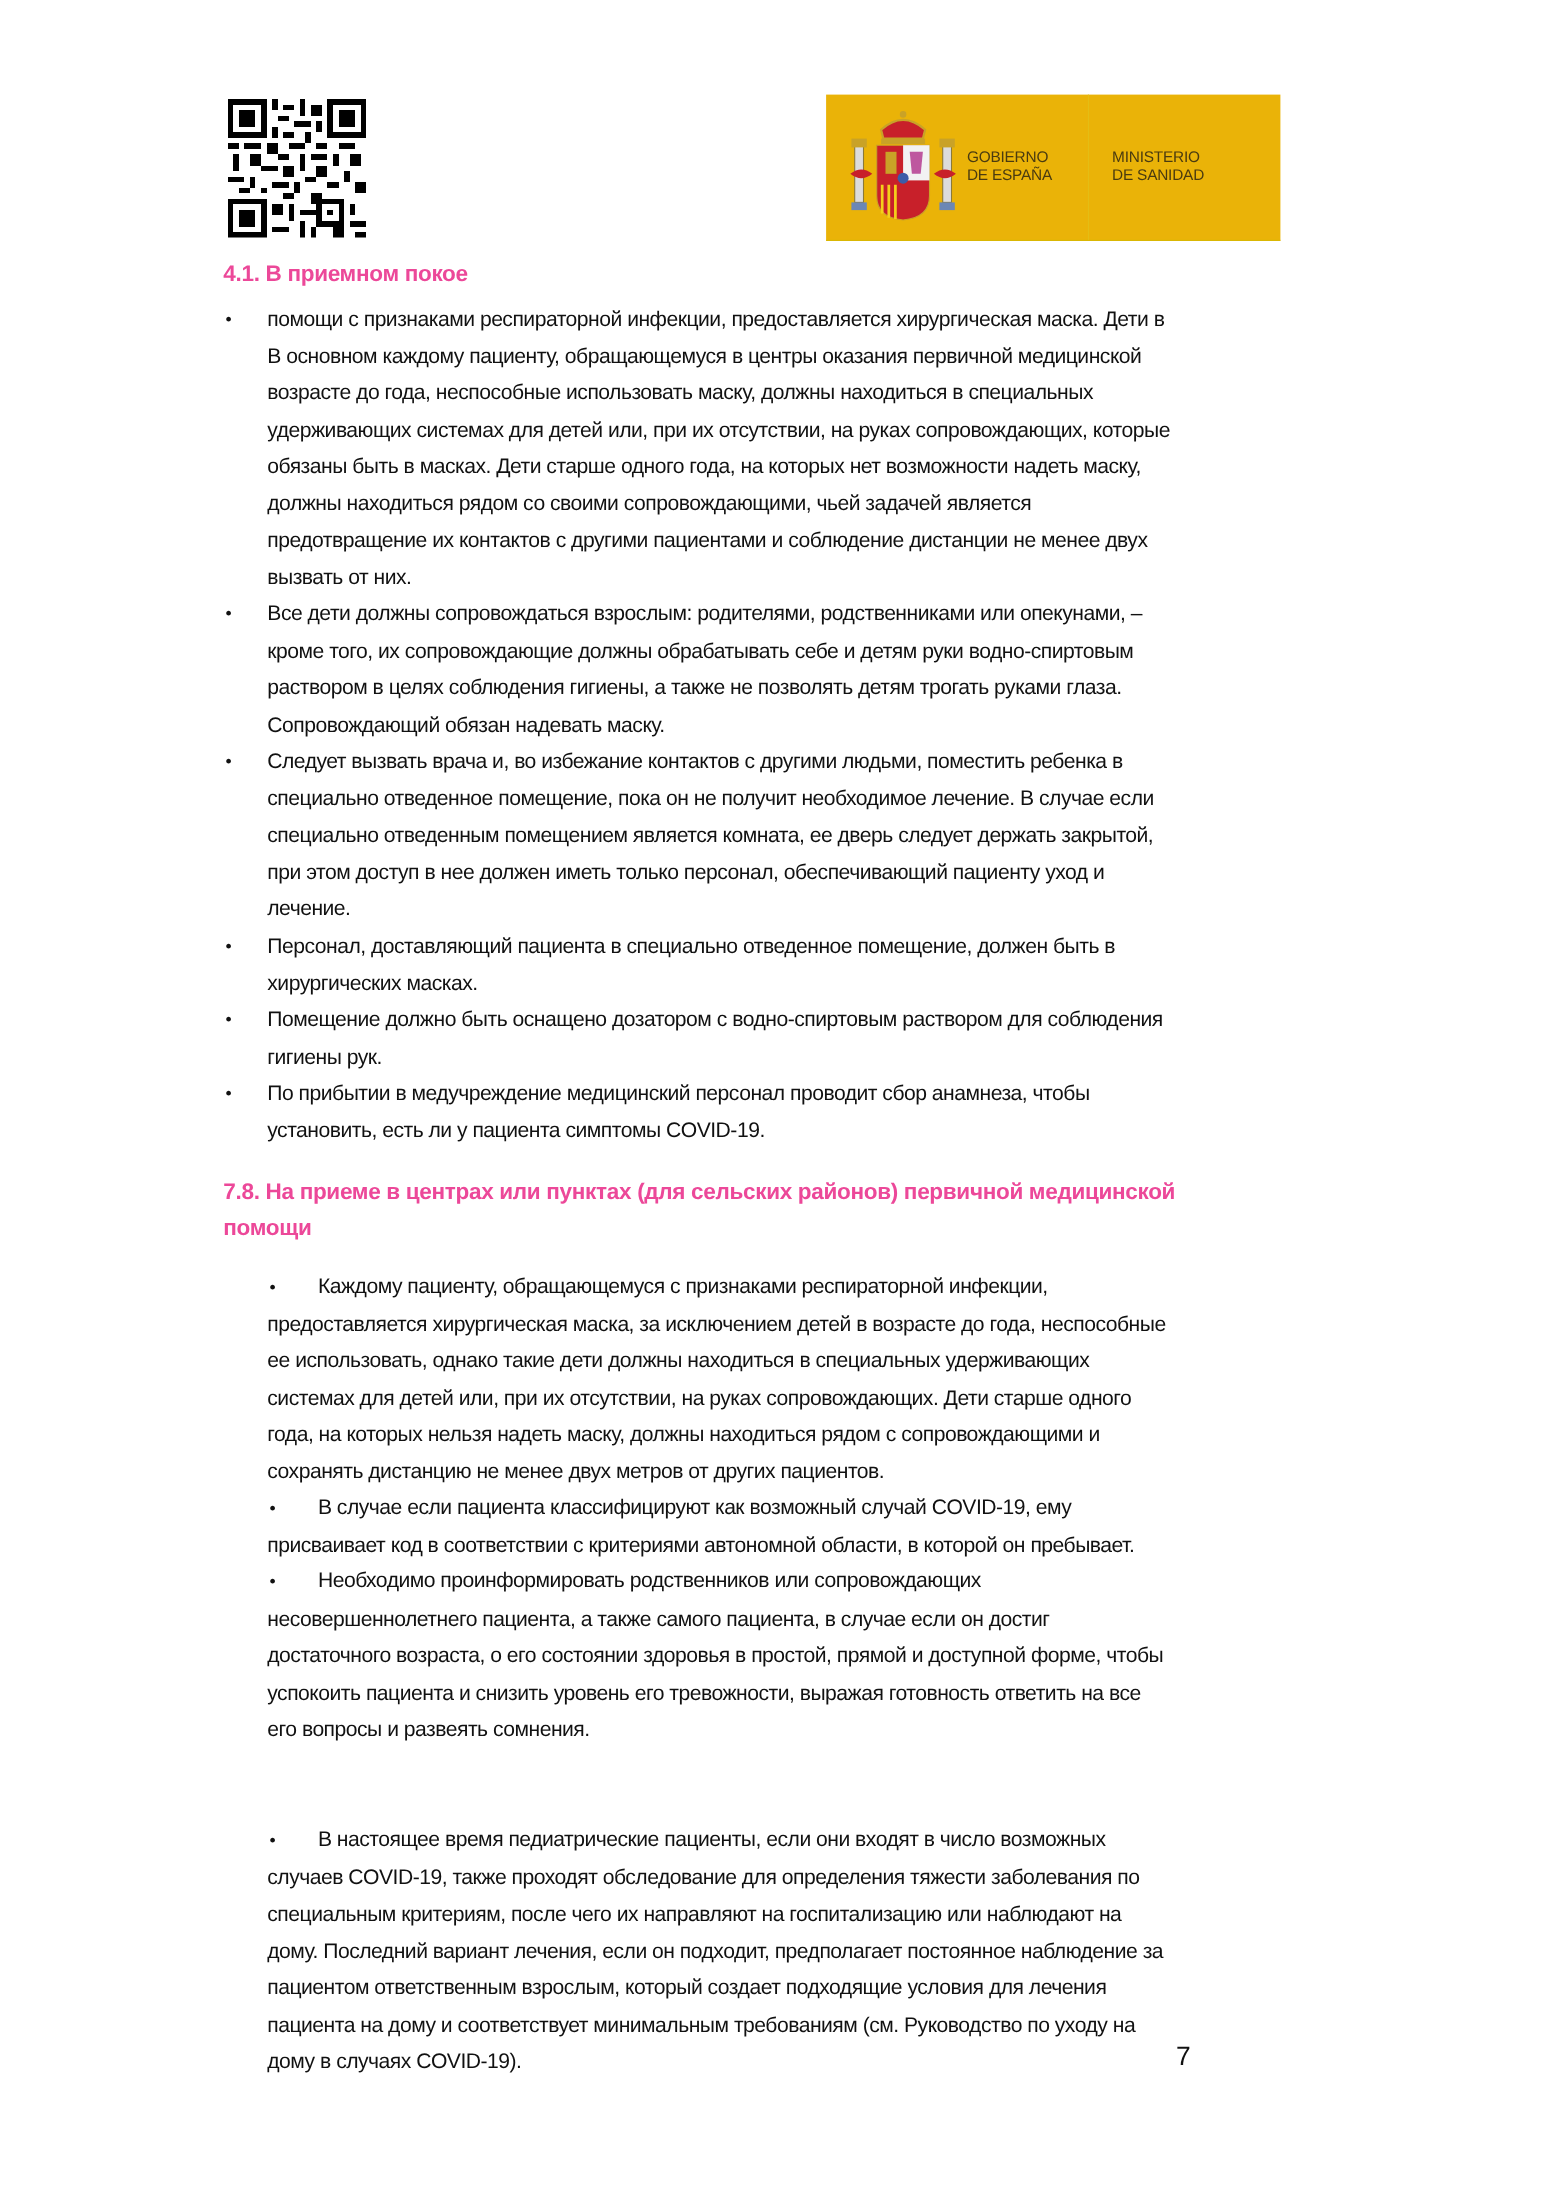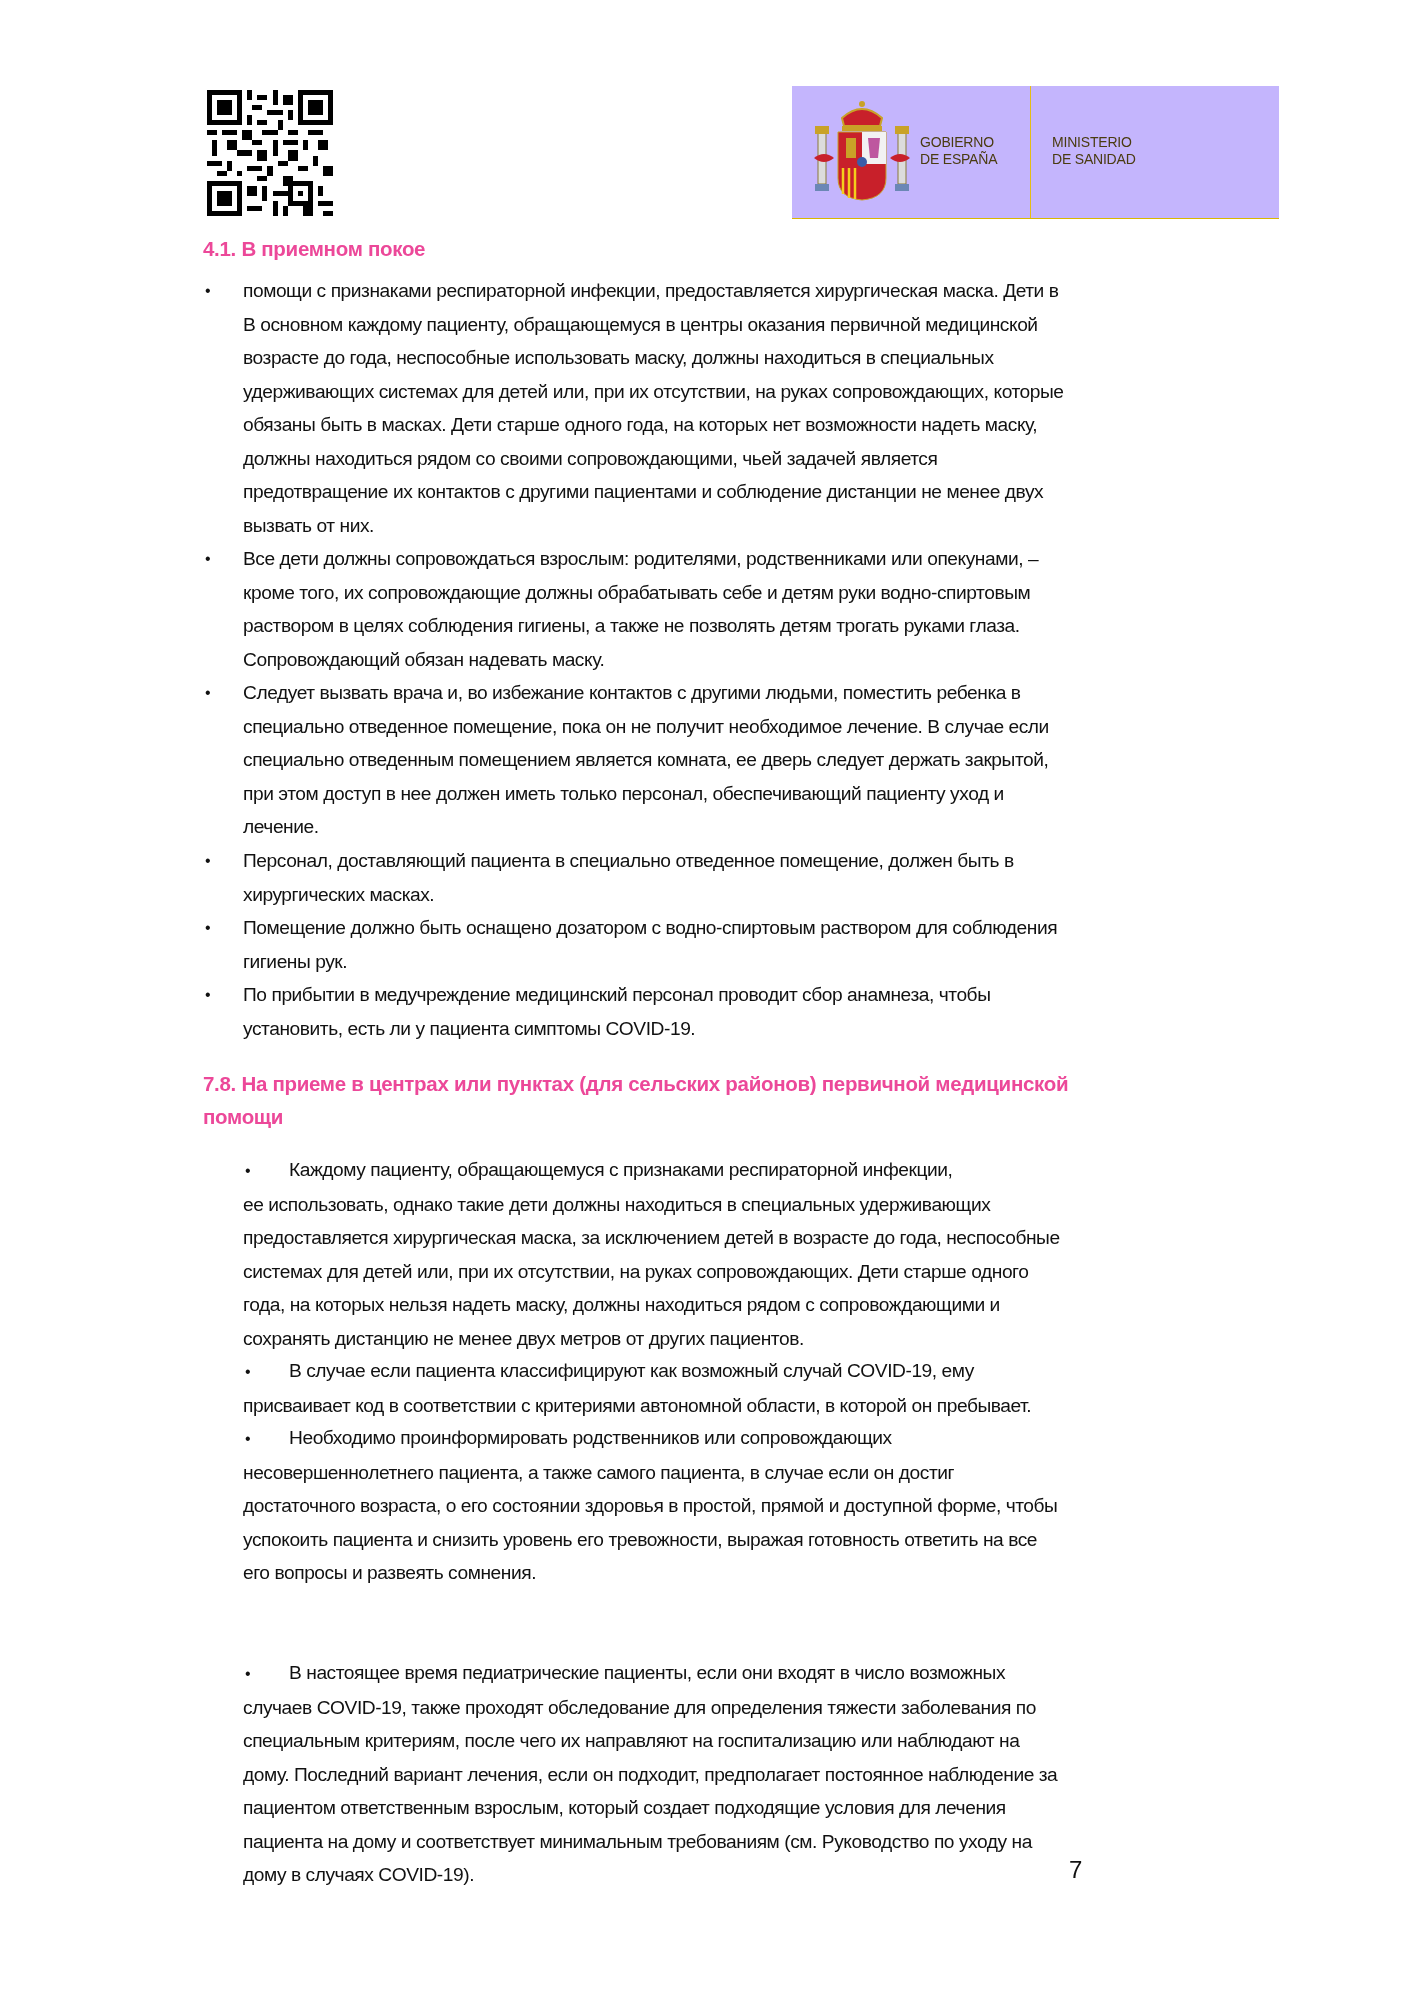--- a/index.html
+++ b/index.html
@@ -1,20 +1,20 @@
 <!DOCTYPE html>
 <html><head>
 <meta charset="utf-8">
 <style>
   html, body { margin: 0; padding: 0; background: #ffffff; }
   body { width: 1413px; height: 2000px; position: relative; overflow: hidden;
          font-family: "Liberation Sans", sans-serif; color: #111111; }
   .qr { position: absolute; left: 207px; top: 90px; width: 126px; height: 126px; }
-  .logo { position: absolute; left: 792px; top: 86px; width: 487px; height: 132px;
-          background: #c4b5fd; border-bottom: 1px solid #d9b700; }
+  .logo { position: absolute; left: 751px; top: 86px; width: 413px; height: 132px;
+          background: #eab308; border-bottom: 1px solid #d9b700; }
   .logo .divider { position: absolute; left: 238px; top: 0; width: 1px; height: 100%; background: #e4bd14; }
   .logo .crest { position: absolute; left: 20px; top: 12px; width: 100px; height: 108px; }
   .logo .t1 { position: absolute; left: 128px; top: 48px; font-size: 14px; line-height: 17px;
               color: #4a3b10; letter-spacing: -0.2px; }
   .logo .t2 { position: absolute; left: 260px; top: 48px; font-size: 14px; line-height: 17px;
               color: #4a3b10; letter-spacing: -0.2px; }
   .h { position: absolute; left: 203px; font-weight: bold; color: #ec4899; font-size: 20.5px;
        line-height: 33px; letter-spacing: -0.3px; }
   .b { position: absolute; left: 243px; width: 990px; font-size: 19.2px; line-height: 33.5px;
        letter-spacing: -0.45px; }
@@ -178,22 +178,22 @@
   <span class="ln">установить, есть ли у пациента симптомы COVID-19.</span>
 </div>
 
 <div class="h" style="top:1067px;">
   <span class="ln">7.8. На приеме в центрах или пунктах (для сельских районов) первичной медицинской</span>
   <span class="ln">помощи</span>
 </div>
 
 <div class="b2" style="top:1153px;">
   <span class="ln"><span class="dot">•</span><span>Каждому пациенту, обращающемуся с признаками респираторной инфекции,</span></span>
+  <span class="ln">предоставляется хирургическая маска, за исключением детей в возрасте до года, неспособные</span>
   <span class="ln">ее использовать, однако такие дети должны находиться в специальных удерживающих</span>
-  <span class="ln">предоставляется хирургическая маска, за исключением детей в возрасте до года, неспособные</span>
   <span class="ln">системах для детей или, при их отсутствии, на руках сопровождающих. Дети старше одного</span>
   <span class="ln">года, на которых нельзя надеть маску, должны находиться рядом с сопровождающими и</span>
   <span class="ln">сохранять дистанцию не менее двух метров от других пациентов.</span>
 </div>
 
 <div class="b2" style="top:1354px;">
   <span class="ln"><span class="dot">•</span><span>В случае если пациента классифицируют как возможный случай COVID-19, ему</span></span>
   <span class="ln">присваивает код в соответствии с критериями автономной области, в которой он пребывает.</span>
 </div>
 

